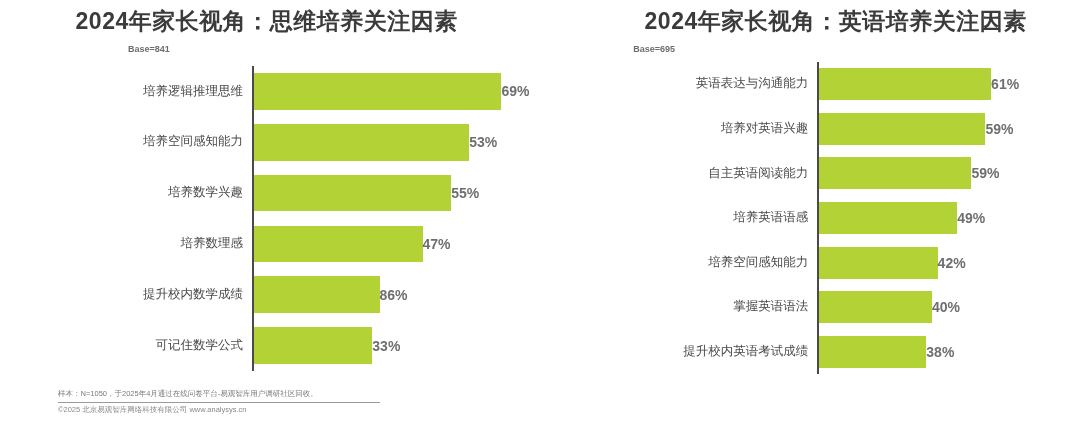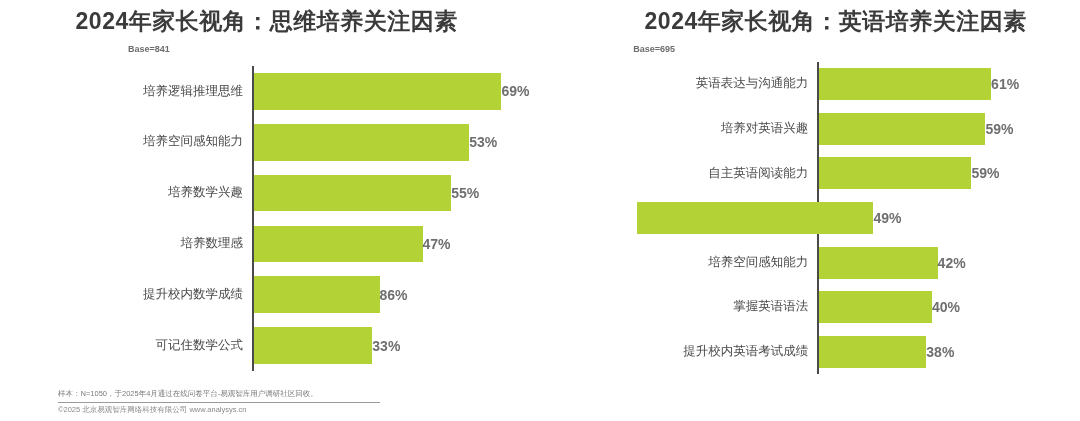--- a/index.html
+++ b/index.html
@@ -264,20 +264,21 @@
 
         <div class="row">
           <div class="cat-label">自主英语阅读能力</div>
           <div class="bar-wrap">
             <div class="bar" style="width: 59.4%; background: rgb(178, 210, 53);"></div>
             <div class="bar-value">59%</div>
           </div>
         </div>
 
         <div class="row">
+          <div class="cat-label">培养英语语感</div>
           <div class="bar-wrap">
             <div class="bar" style="width: 53.9%; background: rgb(178, 210, 53);"></div>
             <div class="bar-value">49%</div>
           </div>
         </div>
 
         <div class="row">
           <div class="cat-label">培养空间感知能力</div>
           <div class="bar-wrap">
             <div class="bar" style="width: 46.2%; background: rgb(178, 210, 53);"></div>

